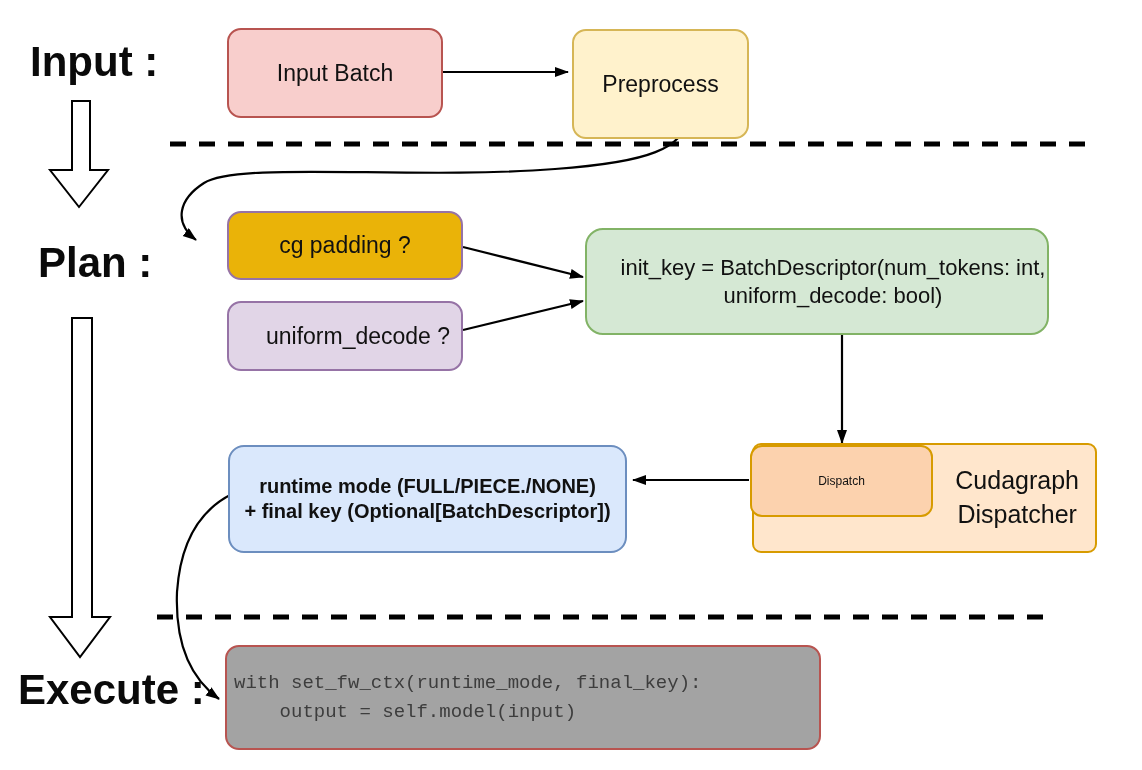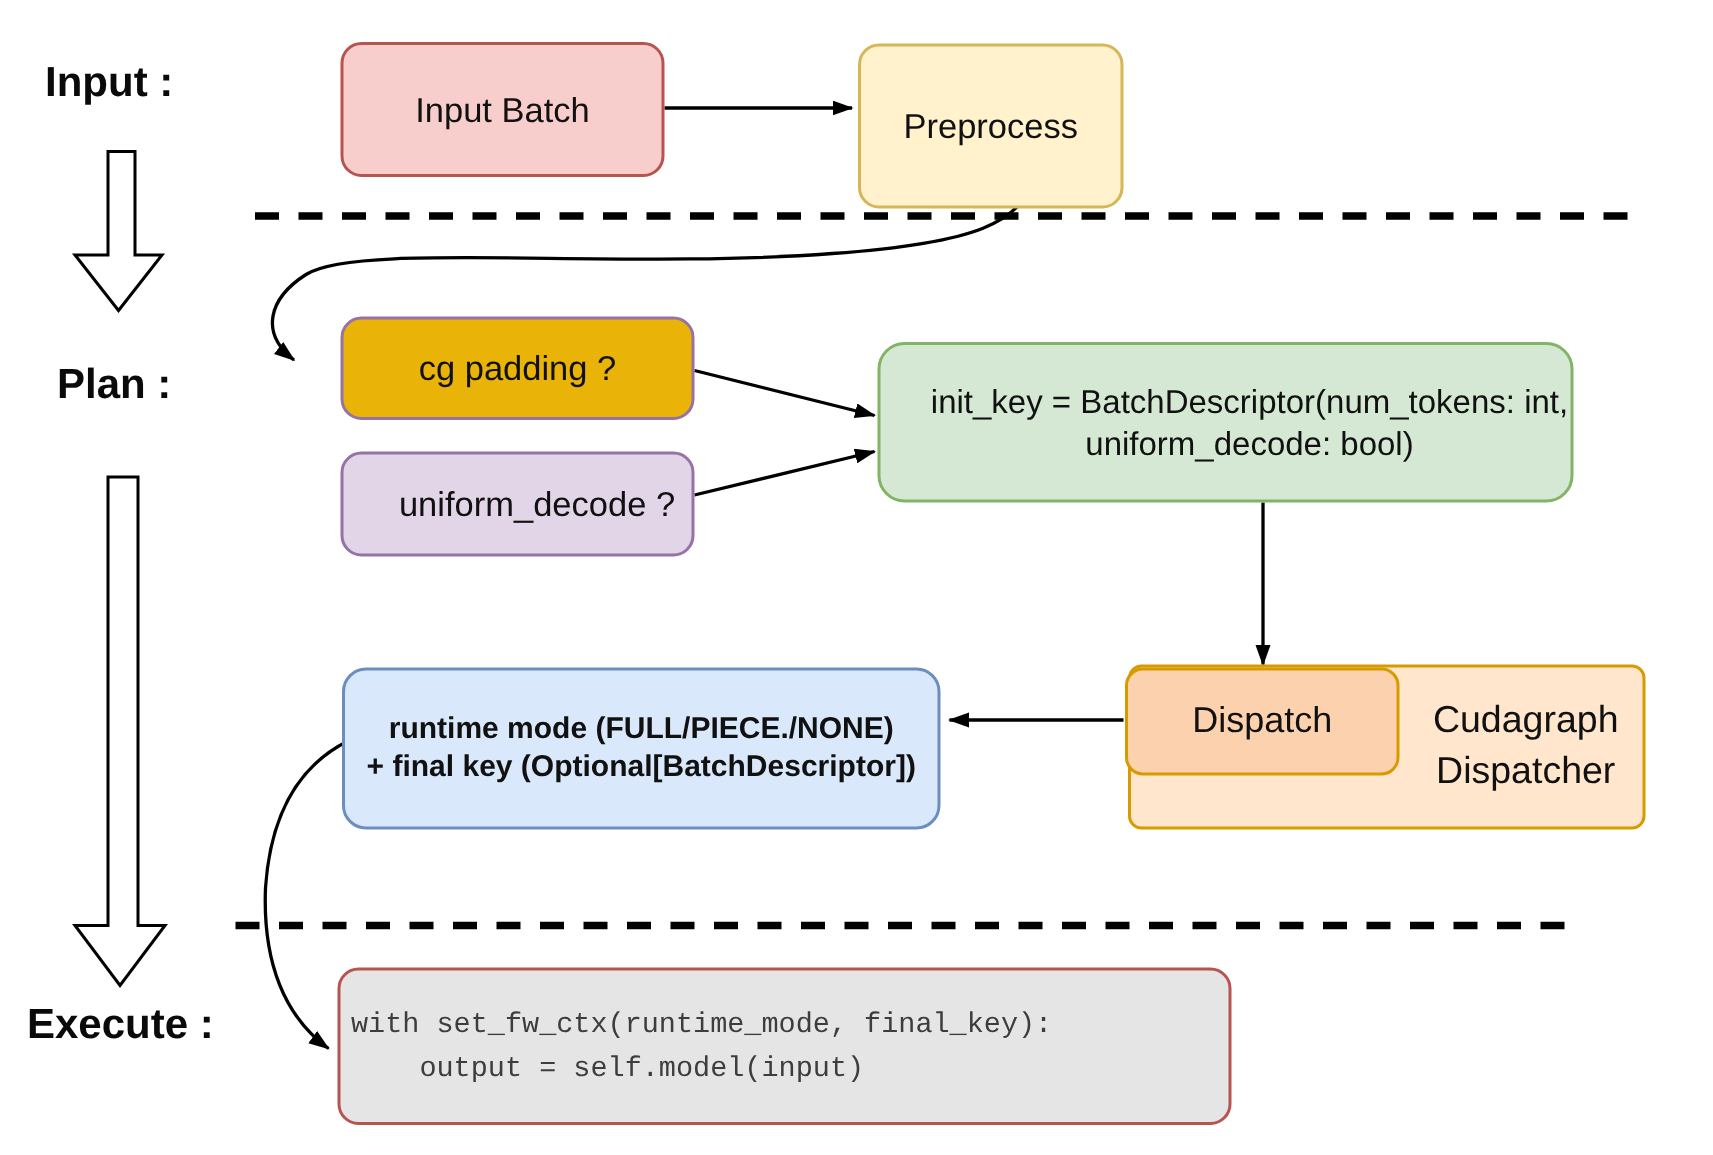--- a/index.html
+++ b/index.html
@@ -17,21 +17,21 @@
     left: 0; top: 0;
     width: 1142px; height: 770px;
     pointer-events: none;
   }
   .connector { fill: none; stroke: #000000; stroke-width: 2.2; }
   .separator { fill: none; stroke: #000000; stroke-width: 5; stroke-dasharray: 16 13; }
   .flow-arrow { fill: #ffffff; stroke: #000000; stroke-width: 2; }
   .stage-label {
     position: absolute;
     font-weight: 700;
-    font-size: 28px;
+    font-size: 42px;
     line-height: 1;
     color: #0a0a0a;
     white-space: nowrap;
   }
   .node {
     position: absolute;
     border: 2px solid #888;
     border-radius: 14px;
     display: flex;
     flex-direction: column;
@@ -48,21 +48,21 @@
   #node-uniform-decode  { left: 227px; top: 301px; width: 236px; height: 70px; padding-left: 26px; }
   #node-init-key        { left: 585px; top: 228px; width: 464px; height: 107px;
                           border-radius: 18px; font-size: 22px; padding-left: 32px; }
   #node-runtime-mode    { left: 228px; top: 445px; width: 399px; height: 108px;
                           border-radius: 16px; font-size: 20px; font-weight: bold; }
   #node-cudagraph       { left: 752px; top: 443px; width: 345px; height: 110px;
                           border-radius: 9px; font-size: 25px;
                           align-items: flex-end; padding-right: 16px; }
   #node-cudagraph .two-line { text-align: center; line-height: 1.35; }
   #node-dispatch        { left: 750px; top: 445px; width: 183px; height: 72px;
-                          border-radius: 12px; font-size: 24px; }
+                          border-radius: 12px; font-size: 12px; }
   #node-execute-code    { left: 225px; top: 645px; width: 596px; height: 105px;
                           font-family: "Liberation Mono", "DejaVu Sans Mono", monospace;
                           font-size: 19px; line-height: 1.5; color: #3d3d3d;
                           align-items: flex-start; text-align: left;
                           padding-left: 7px; }
   .code-line { white-space: pre; }
 </style>
 </head>
 <body>
 
@@ -124,18 +124,18 @@
     <div class="two-line">
       <div>Cudagraph</div>
       <div>Dispatcher</div>
     </div>
   </div>
 
   <div class="node" id="node-dispatch" style="background-color: rgb(252, 210, 174); border-color: rgb(215, 155, 0);">
     <span>Dispatch</span>
   </div>
 
-  <div class="node" id="node-execute-code" style="background-color: #e5e5e5; border-color: rgb(184, 84, 80);">
+  <div class="node" id="node-execute-code" style="background-color: #a3a3a3; border-color: rgb(184, 84, 80);">
     <span class="code-line">with set_fw_ctx(runtime_mode, final_key):</span>
     <span class="code-line">    output = self.model(input)</span>
   </div>
 
 </div>
 
 </body></html>

